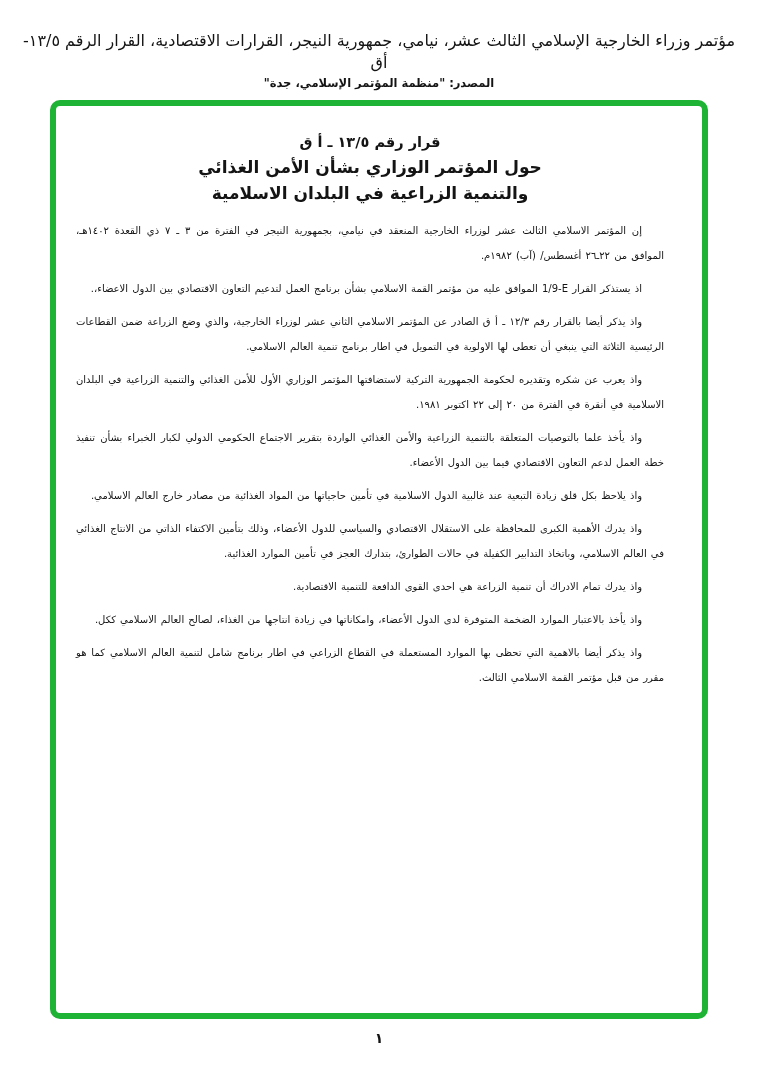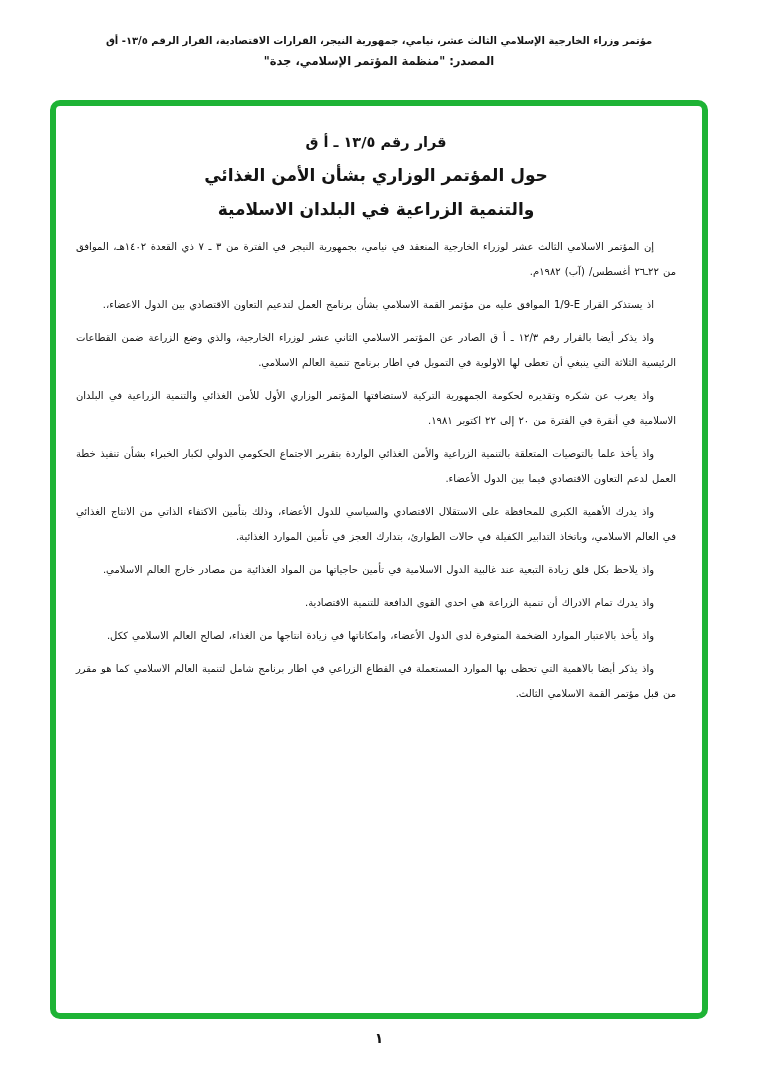--- a/index.html
+++ b/index.html
@@ -12,57 +12,56 @@
     color: var(--ink);
     overflow: hidden;
   }
   .scan-header {
     position: absolute;
     top: 30px; left: 20px; right: 20px;
     direction: rtl;
     text-align: center;
   }
   .scan-header .line1 {
-    font-size: 10px;
-    font-weight: 700;
+    font-size: 16px;
+    font-weight: 400;
     letter-spacing: 0;
     line-height: 22px;
   }
   .scan-header .line2 {
     font-size: 11.5px;
     font-weight: 700;
     line-height: 18px;
   }
   .green-frame {
     position: absolute;
     left: 50px; top: 100px;
     width: 658px; height: 919px;
     border: 6px solid var(--green);
     border-radius: 10px;
     background: #ffffff;
     overflow: hidden;
   }
   .doc-body {
     direction: rtl;
-    padding: 24px 26px 10px 20px;
+    padding: 24px 38px 10px 20px;
   }
   .doc-title {
     text-align: center;
     margin-bottom: 12px;
   }
   .doc-title .t1 {
     font-size: 14.5px;
     font-weight: 600;
     line-height: 24px;
   }
   .doc-title .t2, .doc-title .t3 {
     font-size: 17px;
     font-weight: 700;
     line-height: 26px;
-    margin-top: 8px;
   }
   .doc-paragraphs p {
     font-size: 10px;
     line-height: 25px;
     text-align: justify;
     text-align-last: right;
     text-indent: 22px;
     margin-bottom: 8px;
     word-spacing: 1px;
   }
@@ -89,22 +88,22 @@
       <div class="t1">قرار رقم ١٣/٥ ـ أ ق</div>
       <div class="t2">حول المؤتمر الوزاري بشأن الأمن الغذائي</div>
       <div class="t3">والتنمية الزراعية في البلدان الاسلامية</div>
     </div>
     <div class="doc-paragraphs">
       <p>إن المؤتمر الاسلامي الثالث عشر لوزراء الخارجية المنعقد في نيامي، بجمهورية النيجر في الفترة من ٣ ـ ٧ ذي القعدة ١٤٠٢هـ، الموافق من ٢٢ـ٢٦ أغسطس/ (آب) ١٩٨٢م.</p>
       <p>اذ يستذكر القرار ‎1/9-E‎ الموافق عليه من مؤتمر القمة الاسلامي بشأن برنامج العمل لتدعيم التعاون الاقتصادي بين الدول الاعضاء،.</p>
       <p>واذ يذكر أيضا بالقرار رقم ١٢/٣ ـ أ ق الصادر عن المؤتمر الاسلامي الثاني عشر لوزراء الخارجية، والذي وضع الزراعة ضمن القطاعات الرئيسية الثلاثة التي ينبغي أن تعطى لها الاولوية في التمويل في اطار برنامج تنمية العالم الاسلامي.</p>
       <p>واذ يعرب عن شكره وتقديره لحكومة الجمهورية التركية لاستضافتها المؤتمر الوزاري الأول للأمن الغذائي والتنمية الزراعية في البلدان الاسلامية في أنقرة في الفترة من ٢٠ إلى ٢٢ اكتوبر ١٩٨١.</p>
       <p>واذ يأخذ علما بالتوصيات المتعلقة بالتنمية الزراعية والأمن الغذائي الواردة بتقرير الاجتماع الحكومي الدولي لكبار الخبراء بشأن تنفيذ خطة العمل لدعم التعاون الاقتصادي فيما بين الدول الأعضاء.</p>
+      <p>واذ يلاحظ بكل قلق زيادة التبعية عند غالبية الدول الاسلامية في تأمين حاجياتها من المواد الغذائية من مصادر خارج العالم الاسلامي.</p>
       <p>واذ يدرك الأهمية الكبرى للمحافظة على الاستقلال الاقتصادي والسياسي للدول الأعضاء، وذلك بتأمين الاكتفاء الذاتي من الانتاج الغذائي في العالم الاسلامي، وباتخاذ التدابير الكفيلة في حالات الطوارئ، بتدارك العجز في تأمين الموارد الغذائية.</p>
-      <p>واذ يلاحظ بكل قلق زيادة التبعية عند غالبية الدول الاسلامية في تأمين حاجياتها من المواد الغذائية من مصادر خارج العالم الاسلامي.</p>
       <p>واذ يدرك تمام الادراك أن تنمية الزراعة هي احدى القوى الدافعة للتنمية الاقتصادية.</p>
       <p>واذ يأخذ بالاعتبار الموارد الضخمة المتوفرة لدى الدول الأعضاء، وامكاناتها في زيادة انتاجها من الغذاء، لصالح العالم الاسلامي ككل.</p>
       <p>واذ يذكر أيضا بالاهمية التي تحظى بها الموارد المستعملة في القطاع الزراعي في اطار برنامج شامل لتنمية العالم الاسلامي كما هو مقرر من قبل مؤتمر القمة الاسلامي الثالث.</p>
     </div>
   </div>
 </div>
 
 <div class="page-number">١</div>
 
 </body></html>

